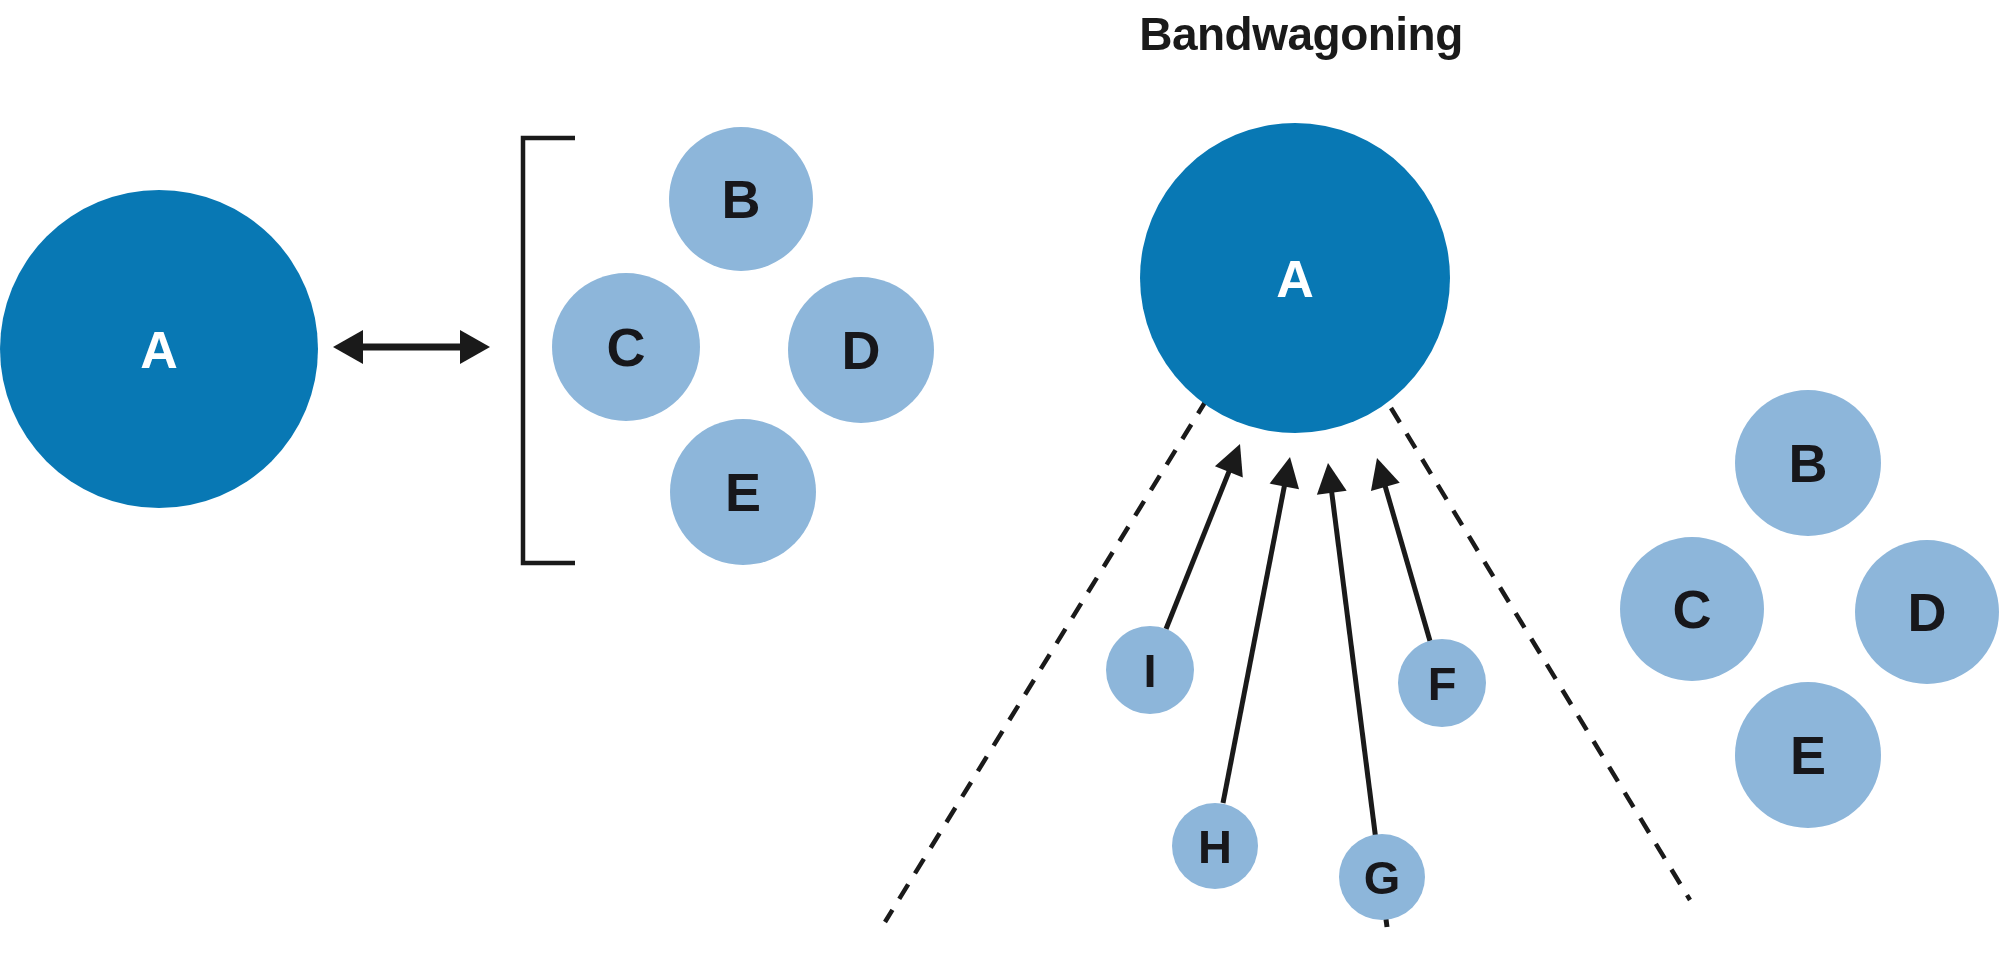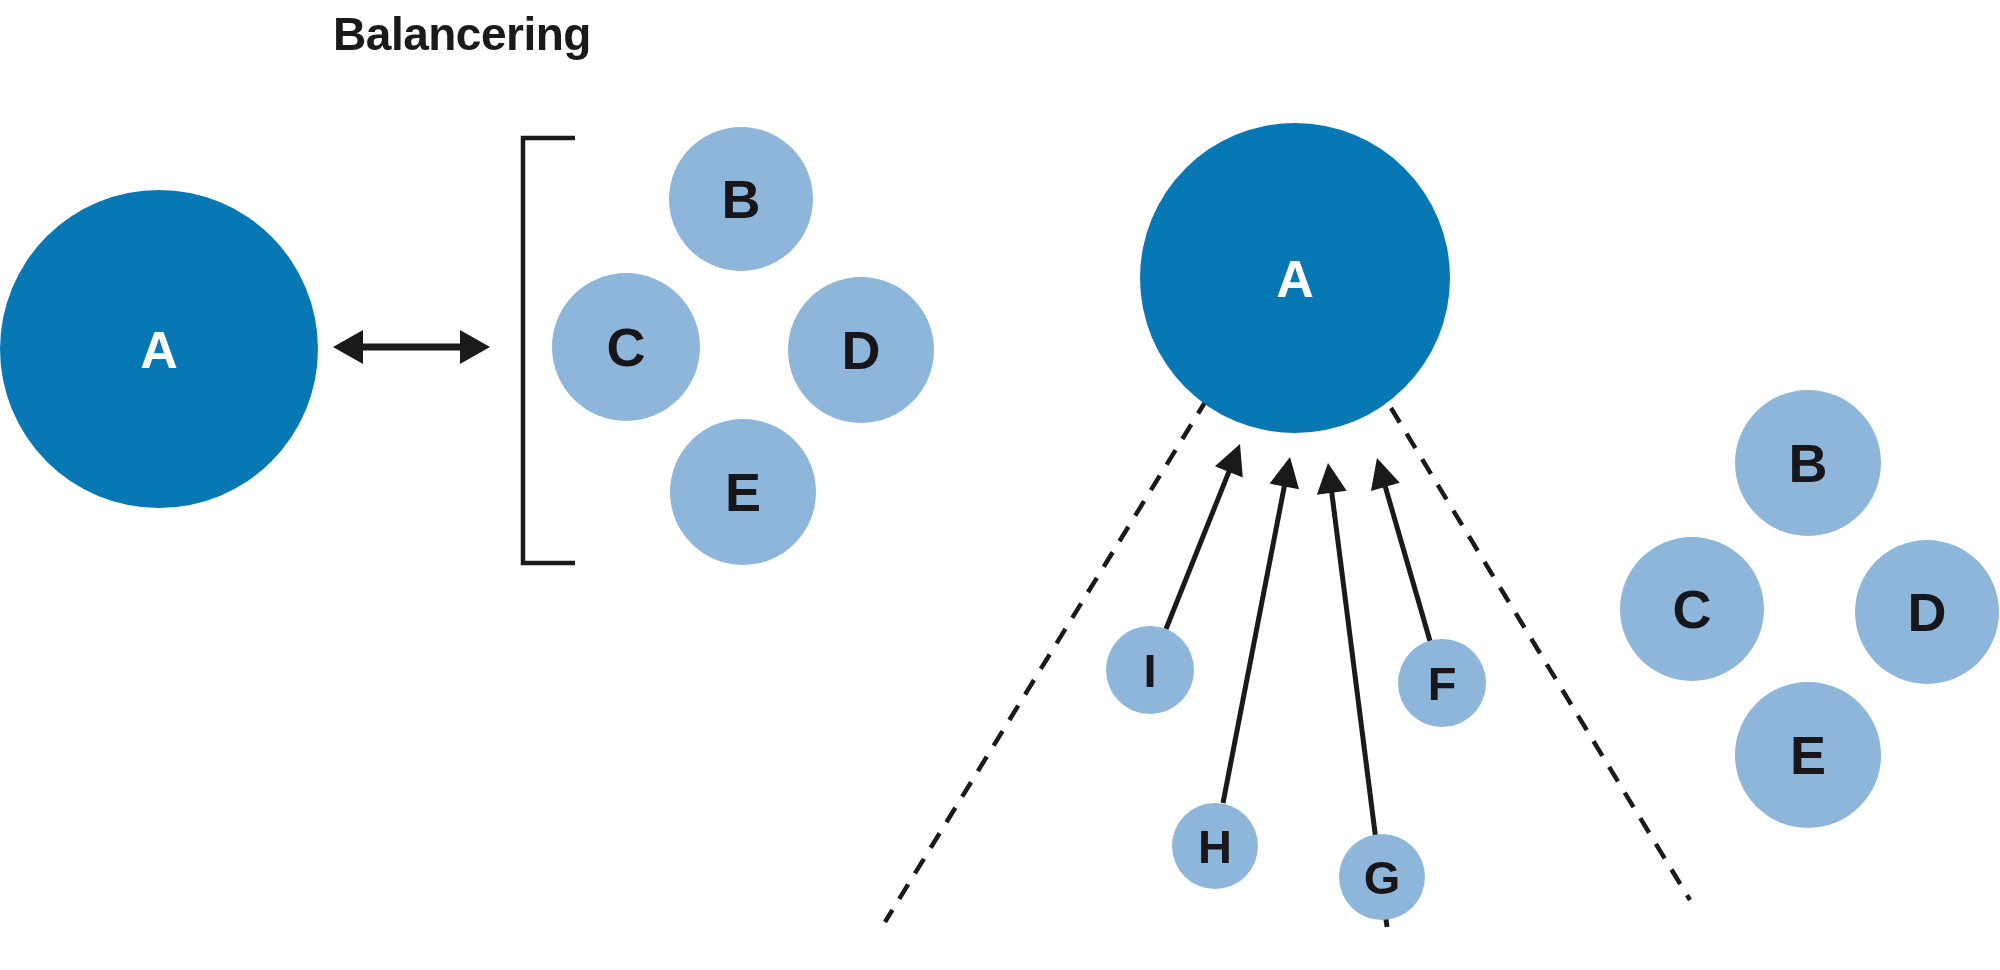--- a/index.html
+++ b/index.html
@@ -93,15 +93,15 @@
       <circle cx="1808" cy="463" r="73" fill="#8db6da"></circle>
       <text x="1808" y="463" dy="0.36em" fill="#17171b" class="member-label">B</text>
       <circle cx="1692" cy="609" r="72" fill="#8db6da"></circle>
       <text x="1692" y="609" dy="0.36em" fill="#17171b" class="member-label">C</text>
       <circle cx="1927" cy="612" r="72" fill="#8db6da"></circle>
       <text x="1927" y="612" dy="0.36em" fill="#17171b" class="member-label">D</text>
       <circle cx="1808" cy="755" r="73" fill="#8db6da"></circle>
       <text x="1808" y="755" dy="0.36em" fill="#17171b" class="member-label">E</text>
     </svg>
 
-  <div class="panel-title" style="left: 462px;">Balancering</div>
 
+  <div class="panel-title" style="left: 1301px;">Bandwagoning</div>
 </div>
 
 </body></html>

